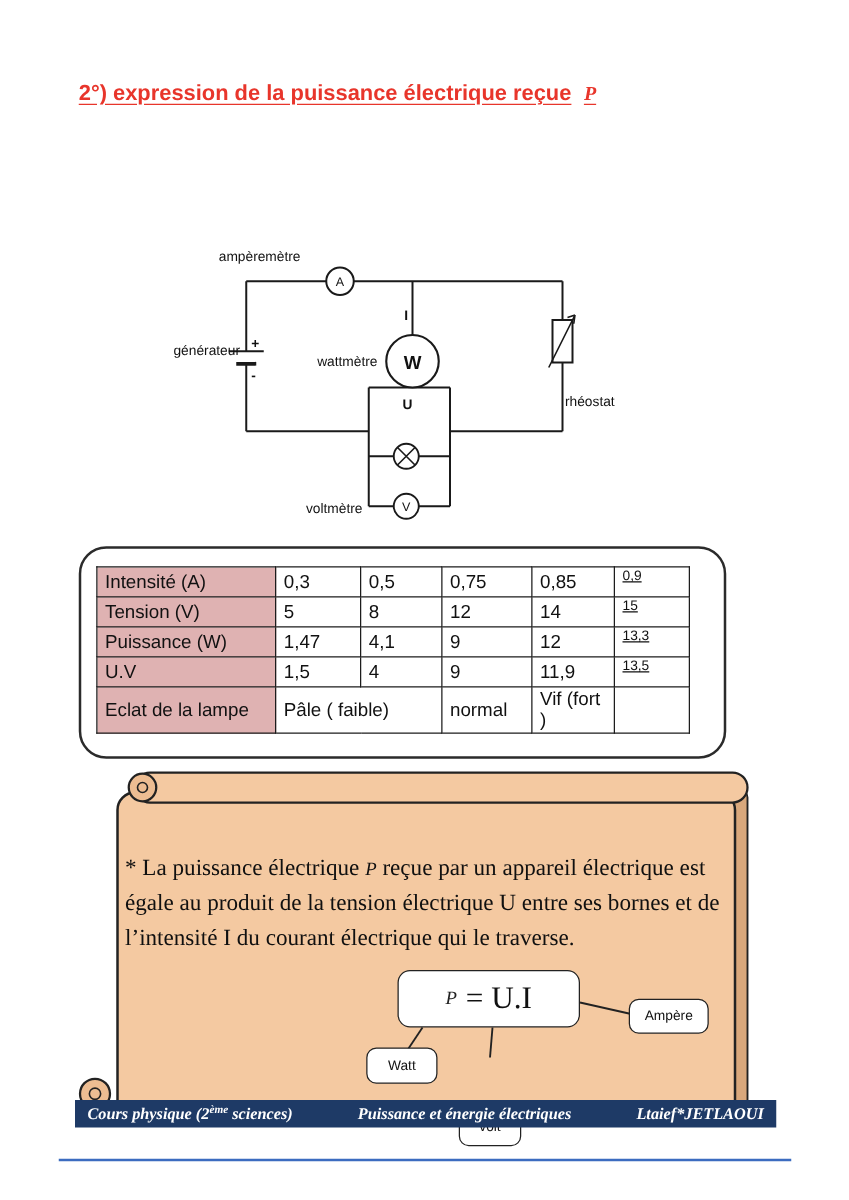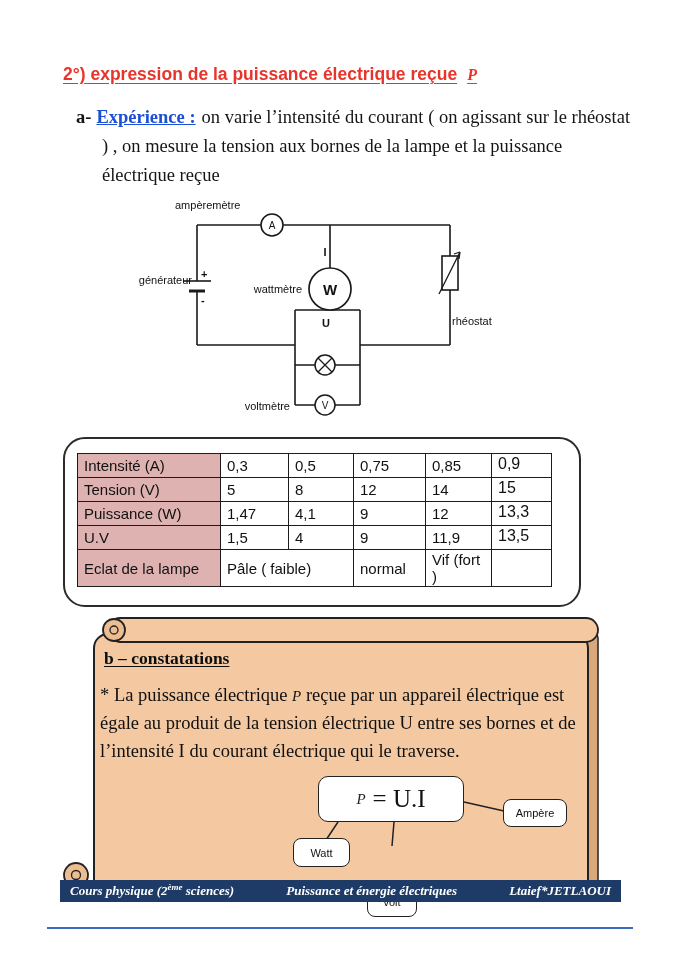--- a/index.html
+++ b/index.html
@@ -24,21 +24,21 @@
   .bold { font-weight:bold; }
   .sym-sm { font-family:"Liberation Sans", sans-serif; font-size:10px; fill:#111; text-anchor:middle; }
   .sym-lg { font-family:"Liberation Sans", sans-serif; font-size:15px; font-weight:bold; fill:#111; text-anchor:middle; }
 
   .table-wrap { position:absolute; left:63px; top:437px; width:518px; height:170px;
                 border:2px solid #2b2b2b; border-radius:22px; background:#fff; }
   .table-wrap table { border-collapse:collapse; margin:14px 0 0 12px;
                       font-family:"Liberation Sans", sans-serif; font-size:15px; color:#111; }
   .table-wrap td { border:1px solid #1c1c1c; padding:1px 6px; height:24px; vertical-align:middle; }
   td.hdr { background:#dfb2b2; width:143px; }
-  td.c5  { font-size:16px; vertical-align:top; }
+  td.c5  { font-size:11px; vertical-align:top;text-decoration:underline; }
 
   .scroll-bg { position:absolute; left:56px; top:612px; }
 
   .constat-heading { position:absolute; left:104px; top:648px; font-weight:bold; font-size:17.5px;
                      color:#0d0d0d; text-decoration:underline; text-underline-offset:2px; }
   .constat-para { position:absolute; left:100px; top:682px; width:478px; font-size:18.5px;
                   color:#101010; line-height:1.5; }
   .p-sym { font-style:italic; font-size:15px; }
 
   .formula-box { position:absolute; left:318px; top:776px; width:146px; height:46px; background:#fff;
@@ -64,23 +64,20 @@
 </style>
 </head>
 <body>
 
 <div class="page">
 
   <div class="title">
     <span>2°)  expression de la puissance électrique reçue</span><span class="title-sym">P</span>
   </div>
 
-  <div class="experience">
-    <span class="exp-prefix">a-</span><span class="exp-label">Expérience :</span><span>on varie l’intensité du courant ( on agissant sur le rhéostat ) , on mesure  la tension aux bornes de la lampe et la puissance électrique reçue</span>
-  </div>
 
   <svg class="circuit" width="390" height="235" viewBox="0 0 390 235">
     <g stroke="#1a1a1a" stroke-width="1.6" fill="none">
       <path d="M67,33 H320 M320,33 V64 M320,98 V153 M230,153 H320 M67,153 H165 M67,33 V89 M67,99 V153 M200,33 V76 M165,118 H230 M165,118 V213 M230,118 V213 M165,173 H230 M165,213 H230"></path>
       <path d="M53,89 H81"></path>
       <path d="M59,99 H75" stroke-width="3"></path>
     </g>
     <rect x="312" y="64" width="16" height="34" fill="#fff" stroke="#1a1a1a" stroke-width="1.6"></rect>
     <path d="M309,102 L330,60 M330,60 L324,62 M330,60 L329,67" stroke="#1a1a1a" stroke-width="1.3" fill="none"></path>
     <circle cx="142" cy="33" r="11" fill="#fff" stroke="#1a1a1a" stroke-width="1.6"></circle>
@@ -159,21 +156,20 @@
   <svg class="scroll-bg" width="568" height="298" viewBox="0 0 568 298">
     <rect x="526" y="20" width="16" height="258" rx="6" fill="#d9a87c" stroke="#222" stroke-width="1.5"></rect>
     <rect x="38" y="22" width="494" height="262" rx="14" fill="#f4c9a1" stroke="#222" stroke-width="2"></rect>
     <rect x="52" y="6" width="490" height="24" rx="12" fill="#f4c9a1" stroke="#222" stroke-width="1.8"></rect>
     <circle cx="58" cy="18" r="11" fill="#edbd92" stroke="#222" stroke-width="1.8"></circle>
     <circle cx="58" cy="18" r="4" fill="none" stroke="#222" stroke-width="1.3"></circle>
     <circle cx="20" cy="263" r="12" fill="#edbd92" stroke="#222" stroke-width="1.8"></circle>
     <circle cx="20" cy="263" r="4.5" fill="none" stroke="#222" stroke-width="1.3"></circle>
   </svg>
 
-  <div class="constat-heading">b – constatations</div>
 
   <div class="constat-para">
     <span>*  La puissance électrique </span><span class="p-sym">P</span><span>  reçue par un appareil électrique est égale au produit de la tension électrique U entre ses bornes et de l’intensité I du courant électrique qui le traverse.</span>
   </div>
 
   <div class="formula-box">
     <span class="f-p">P</span>
     <span class="f-rest">= U.I</span>
   </div>
 

